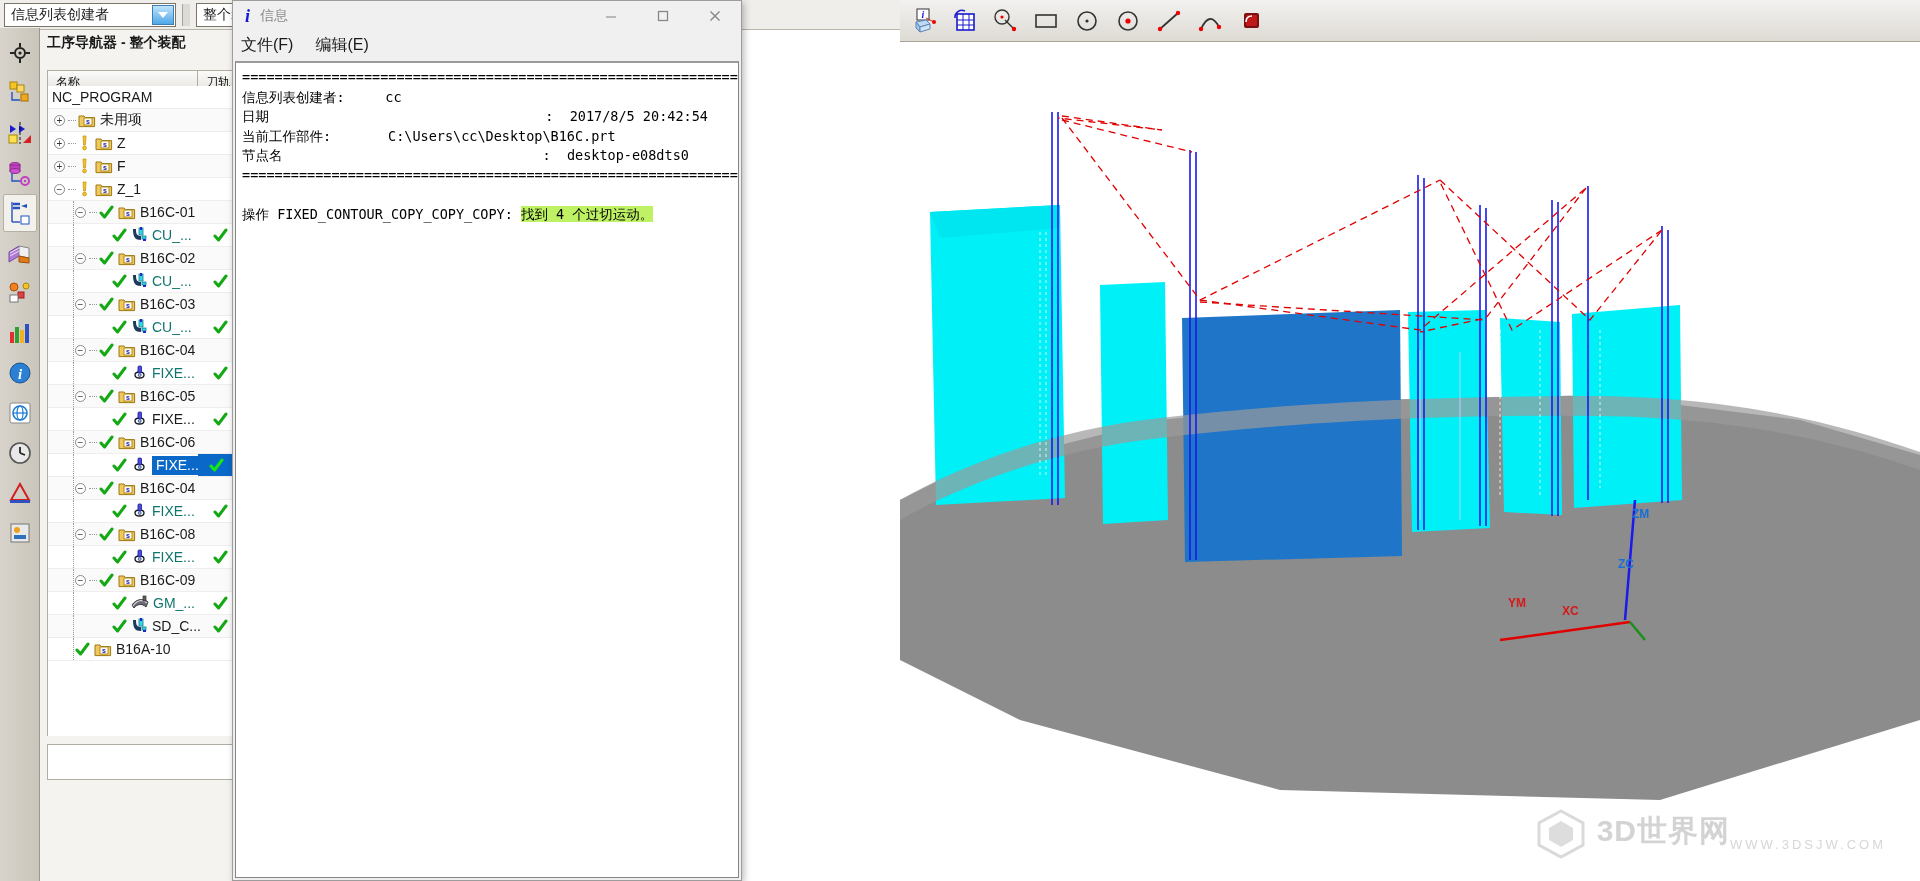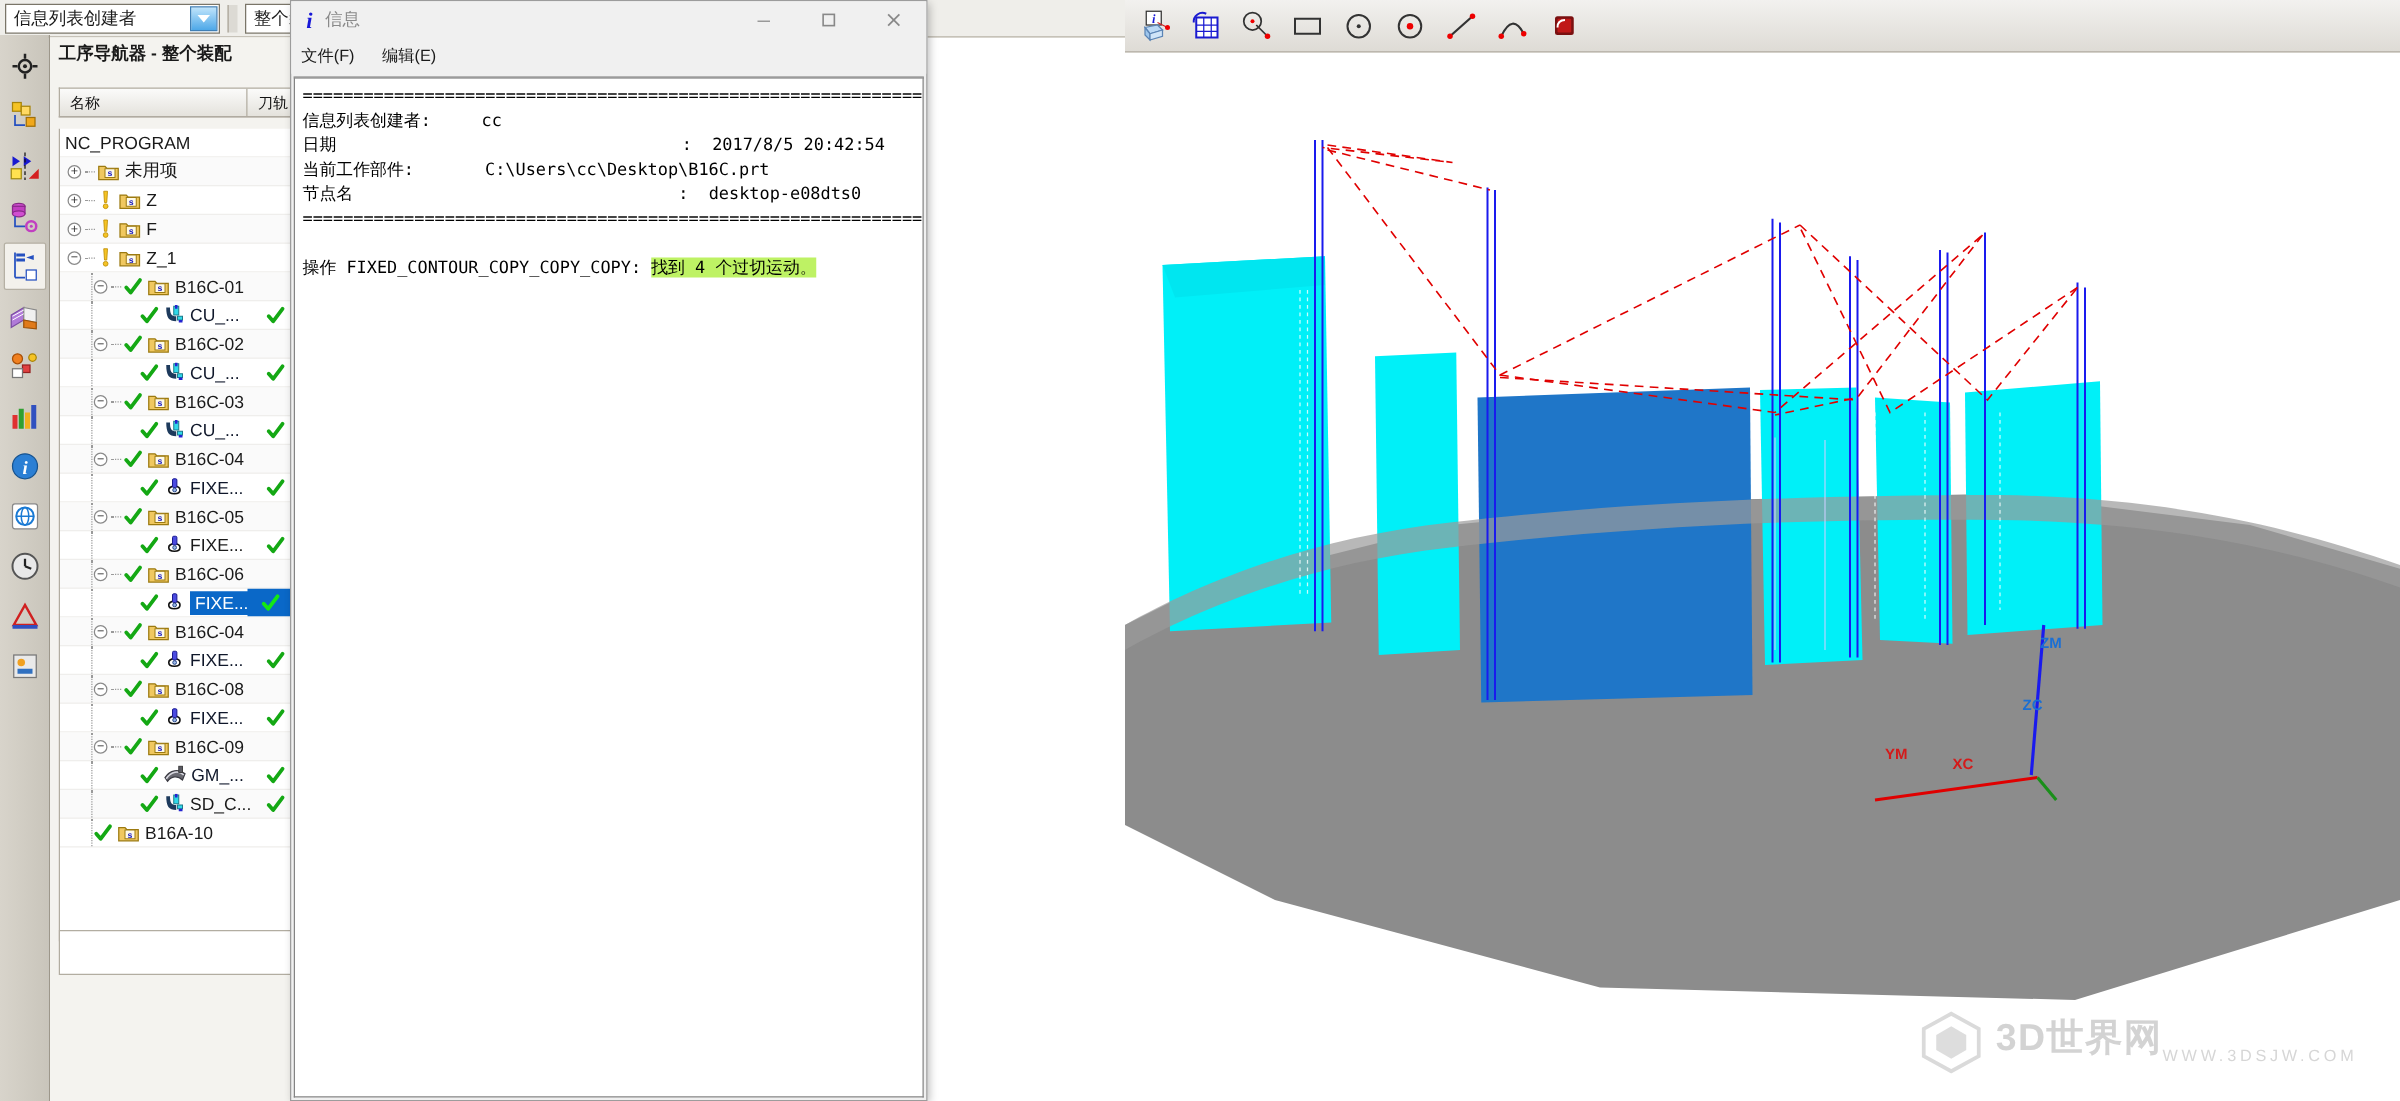--- a/index.html
+++ b/index.html
@@ -86,31 +86,31 @@
     display: flex; background: linear-gradient(#fbfbfa, #e4e2dc);
     border: 1px solid #b2ada1; border-bottom: 1px solid #9b9589;
   }
   .col-head {
     display: flex; align-items: center; padding-left: 8px;
     font-size: 12px; color: #111;
   }
   #col-name { width: 152px; border-right: 1px solid #b2ada1; }
   #col-path { width: 40px; }
   #tree {
-    position: absolute; left: 7px; top: 73px; width: 192px; height: 650px;
+    position: absolute; left: 7px; top: 56px; width: 192px; height: 650px;
     background: #ffffff; border-left: 1px solid #b2ada1;
     border-right: 1px solid #b2ada1; overflow: hidden;
   }
   .tree-row {
     height: 23px; display: flex; align-items: center; position: relative;
     border-bottom: 1px solid #efeeec; padding-left: 2px;
   }
   .tree-row.alt { background: #fafafa; }
   .tree-row .lbl { font-size: 14px; color: #1a1a1a; white-space: nowrap; }
-  .tree-row .lbl.purple { color: #0f172a; }
+  .tree-row .lbl.purple { color: #0f766e; }
   .tree-row .check-right {
     position: absolute; right: 6px; top: 4px;
   }
   .sel-lbl {
     background: #0a68c8; color: #ffffff !important; padding: 1px 5px 2px 4px;
   }
   .sel-right {
     position: absolute; right: 0; top: 0; width: 40px; height: 100%;
     background: #0a68c8; display: flex; align-items: center; justify-content: center;
   }
@@ -144,21 +144,21 @@
   }
   #info-i {
     font-family: "Liberation Serif", serif; font-style: italic; font-weight: bold;
     color: #1818d8; font-size: 18px; margin-right: 10px;
   }
   #info-title { font-size: 14px; color: #8a8a8a; }
   #info-wincontrols { margin-left: auto; display: flex; height: 30px; }
   .wc { width: 52px; height: 30px; display: flex; align-items: center; justify-content: center; }
   #info-menu {
     height: 28px; display: flex; align-items: center; padding-left: 8px; gap: 22px;
-    background: #f0f0f0; font-size: 13px; color: #1a1a1a;
+    background: #f0f0f0; font-size: 16px; color: #1a1a1a;
   }
   #info-body {
     flex: 1; margin: 2px 2px 2px 2px; background: #ffffff;
     border: 1px solid #848484; border-top: 2px solid #9b9b9b;
     padding: 5px 0 0 6px; overflow: hidden;
   }
   pre#info-text {
     margin: 0; font-family: "DejaVu Sans Mono", "Liberation Mono", monospace;
     font-size: 13.5px; line-height: 19.5px; color: #000; white-space: pre;
   }

